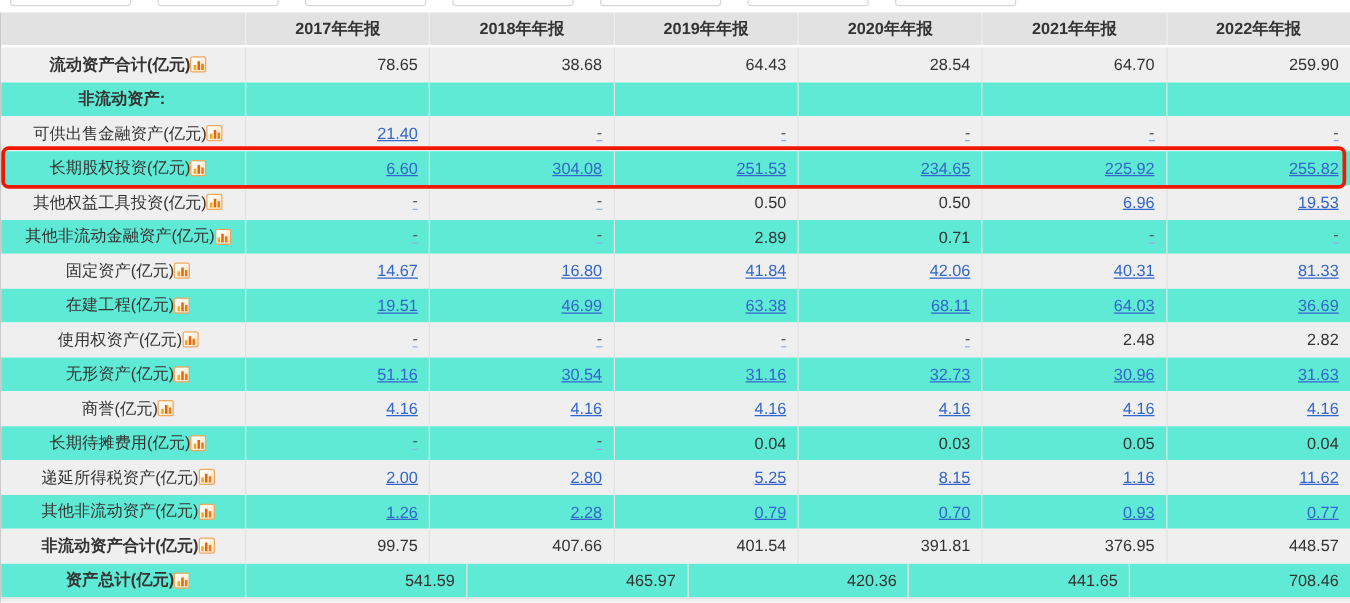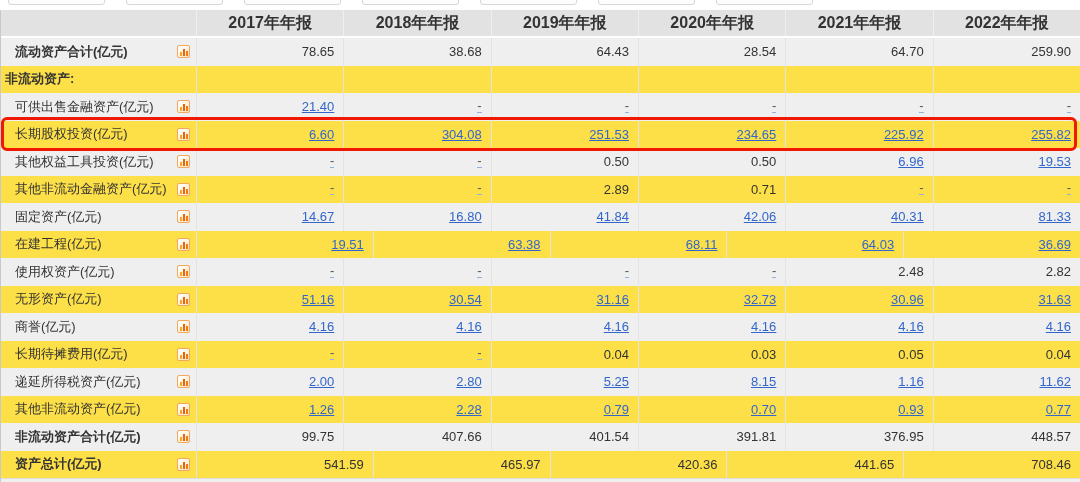--- a/index.html
+++ b/index.html
@@ -16,31 +16,31 @@
   .stub {
     position:absolute; top:-8px; height:13px; width:97px;
     background:#fdfdfd; border:1px solid #d7d7d7; border-radius:3px;
   }
 
   .table-wrap { position:absolute; top:10px; left:0; width:1080px; border-left:1px solid #c9c9c9; }
 
   .thead { display:flex; height:26px; background:#e2e2e2; margin-bottom:2px; }
   .hcell {
     flex:1; display:flex; align-items:center; justify-content:center;
-    font-size:16px; font-weight:bold; color:#333; border-left:1px solid #efefef;
+    font-size:13px; font-weight:bold; color:#333; border-left:1px solid #efefef;
   }
   .hcell.hlabel { width:195px; flex:none; border-left:none; }
 
-  .row { display:flex; height:27.5px; background:#fde047; }
+  .row { display:flex; height:27.5px; background:#5eead4; }
   .row.shade { background:#efefef; }
 
   .cell { display:flex; align-items:center; font-size:13px; color:#333; }
   .cell.label {
     width:195px; flex:none; padding-left:14px; padding-right:6px;
-    justify-content:space-between;
+    justify-content:center;
   }
   .row.section .cell.label { padding-left:4px; }
   .lbl { white-space:nowrap; }
   .lbl.bold { font-weight:bold; }
   .cell.val {
     flex:1; justify-content:flex-end; padding-right:9px;
     border-left:1px solid #e3e3e3;
   }
 
   a.link { color:#3366cc; text-decoration:underline; cursor:pointer; }
@@ -279,20 +279,23 @@
             <span class="chart-icon">
               <i></i>
               <i></i>
               <i></i>
             </span>
           </div>
           <div class="cell val">
             <a class="link">19.51</a>
           </div>
           <div class="cell val">
+            <a class="link">46.99</a>
+          </div>
+          <div class="cell val">
             <a class="link">63.38</a>
           </div>
           <div class="cell val">
             <a class="link">68.11</a>
           </div>
           <div class="cell val">
             <a class="link">64.03</a>
           </div>
           <div class="cell val">
             <a class="link">36.69</a>

